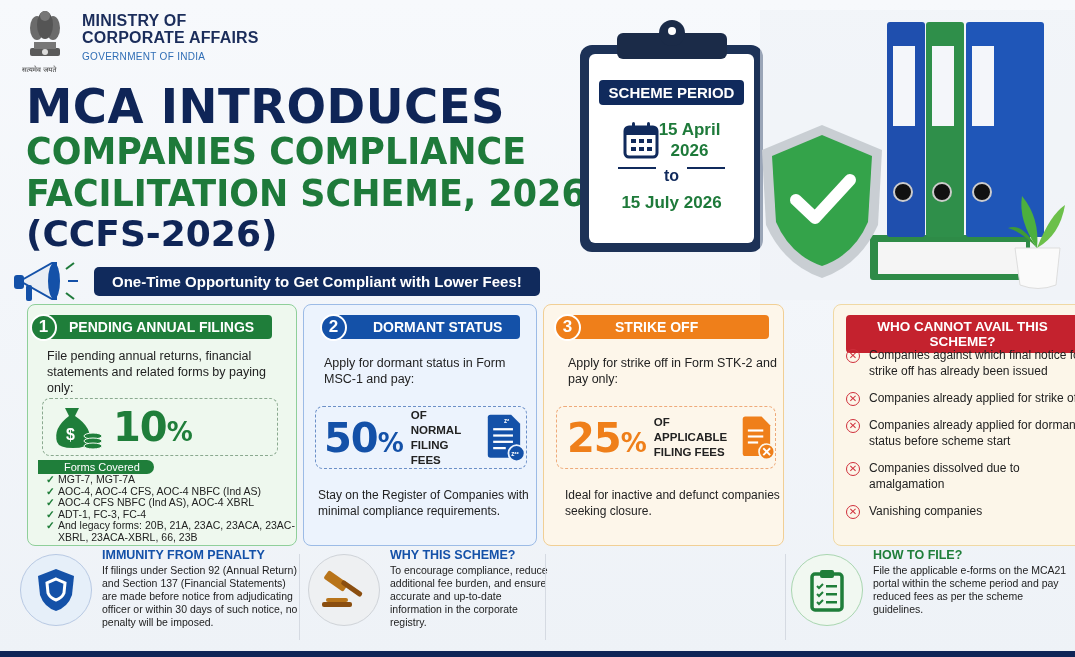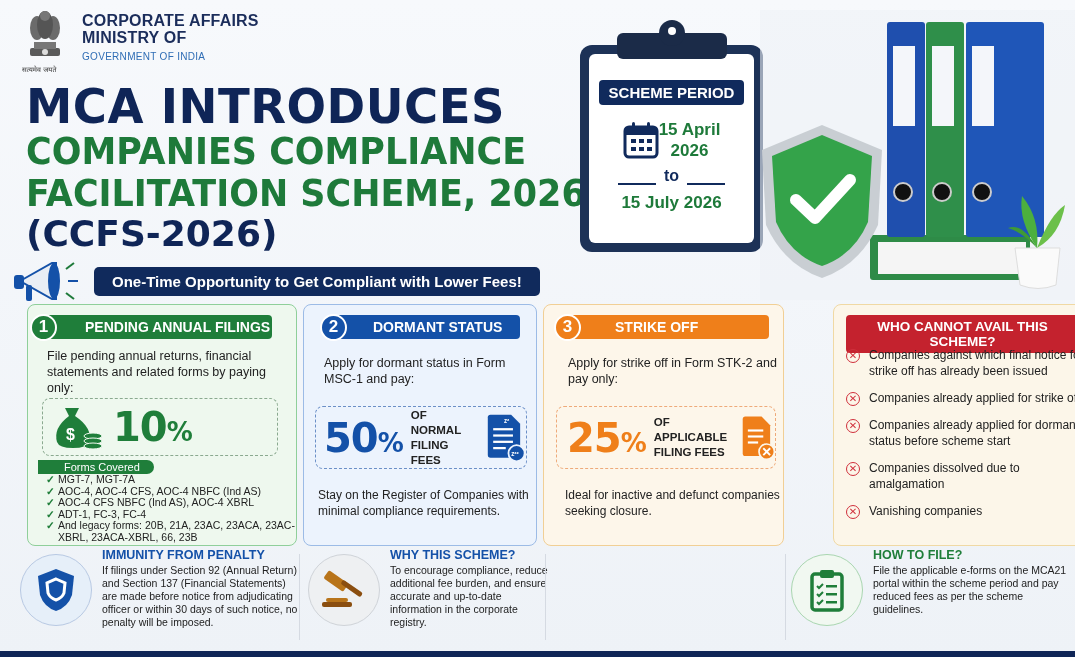--- a/index.html
+++ b/index.html
@@ -26,41 +26,41 @@
   .tagline-wrap { position: absolute; left: 12px; top: 255px; display: flex; align-items: center; }
   .megaphone { width: 76px; height: 52px; }
   .tagline { background: #102a5c; color: #fff; font-weight: 700; font-size: 15px; padding: 6px 18px; border-radius: 5px; margin-left: 6px; white-space: nowrap; }
 
   .clip { position: absolute; left: 580px; top: 45px; width: 183px; height: 207px; background: #1d3257; border-radius: 12px; padding: 9px; }
   .clip-inner { background: #fff; width: 100%; height: 100%; border-radius: 6px; display: flex; flex-direction: column; align-items: center; padding-top: 26px; }
   .clip-top { position: absolute; left: 37px; top: -26px; width: 110px; height: 40px; }
   .sp-label { background: #102a5c; color: #fff; font-weight: 700; font-size: 15px; padding: 4px 10px; border-radius: 4px; }
   .sp-row { display: flex; align-items: center; margin-top: 14px; }
   .sp-date1 { color: #1e7a3a; font-weight: 700; font-size: 17px; text-align: center; line-height: 21px; }
-  .sp-to { display: flex; align-items: flex-end; gap: 8px; margin-top: 6px; color: #102a5c; font-weight: 700; font-size: 16px; }
+  .sp-to { display: flex; align-items: flex-start; gap: 8px; margin-top: 6px; color: #102a5c; font-weight: 700; font-size: 16px; }
   .sp-to .ln { width: 38px; height: 2px; background: #102a5c; }
   .sp-date2 { color: #1e7a3a; font-weight: 700; font-size: 17px; margin-top: 8px; }
 
   .illus { position: absolute; left: 760px; top: 10px; width: 315px; height: 290px; }
 
   .card { position: absolute; top: 304px; height: 242px; border-radius: 8px; border: 1px solid; }
   .card.c1 { left: 27px; width: 270px; background: #eef8ee; border-color: #8fcf9a; }
   .card.c2 { left: 303px; width: 234px; background: #ecf3fd; border-color: #9cbbe6; }
   .card.c3 { left: 543px; width: 241px; background: #fdf6ea; border-color: #f1cf95; }
   .card.c4 { left: 833px; width: 256px; background: #fcf6e9; border-color: #f0d9a4; }
 
   .pill { position: absolute; top: 10px; height: 24px; border-radius: 4px; display: flex; align-items: center; color: #fff; font-weight: 700; font-size: 14px; }
   .pill .num { width: 27px; height: 27px; border-radius: 50%; color: #fff; font-weight: 700; font-size: 17px; display: flex; align-items: center; justify-content: center; border: 2px solid #fff; margin-left: -10px; position: relative; }
   .c1 .pill { left: 12px; width: 232px; background: #1f7e3a; }
   .c1 .pill .num { background: #1f7e3a; }
   .c2 .pill { left: 26px; width: 190px; background: #1451a8; }
   .c2 .pill .num { background: #1451a8; }
   .c3 .pill { left: 20px; width: 205px; background: #ef7f1a; }
   .c3 .pill .num { background: #ef7f1a; }
-  .pill .txt { margin-left: 28px; }
+  .pill .txt { margin-left: 12px; }
 
   .desc { position: absolute; font-size: 12.5px; line-height: 16px; color: #222; }
   .c1 .desc { left: 19px; top: 43px; width: 230px; }
   .c2 .desc { left: 20px; top: 50px; width: 200px; }
   .c3 .desc { left: 24px; top: 50px; width: 210px; }
 
   .fee { position: absolute; border: 1.5px dashed; border-radius: 8px; display: flex; align-items: center; }
   .c1 .fee { left: 14px; top: 93px; width: 236px; height: 58px; border-color: #8aa98f; }
   .c2 .fee { left: 11px; top: 101px; width: 212px; height: 63px; border-color: #6b8fc7; }
   .c3 .fee { left: 12px; top: 101px; width: 220px; height: 63px; border-color: #eeaa7a; }
@@ -117,22 +117,22 @@
       <rect x="12" y="34" width="22" height="7" fill="#777"></rect>
       <circle cx="23" cy="44" r="3" fill="#ddd"></circle>
       <ellipse cx="15" cy="20" rx="7" ry="12" fill="#6b6b6b"></ellipse>
       <ellipse cx="31" cy="20" rx="7" ry="12" fill="#6b6b6b"></ellipse>
       <ellipse cx="23" cy="17" rx="8" ry="14" fill="#555"></ellipse>
       <circle cx="23" cy="8" r="5" fill="#777"></circle>
     </svg>
     <div class="motto">सत्यमेव जयते</div>
   </div>
   <div class="ministry">
+    <div class="l1">MINISTRY OF</div>
     <div class="l1">CORPORATE AFFAIRS</div>
-    <div class="l1">MINISTRY OF</div>
     <div class="l2">GOVERNMENT OF INDIA</div>
   </div>
 </div>
 
 <div class="title">
   <div class="t1">MCA INTRODUCES</div>
   <div class="t2">COMPANIES COMPLIANCE</div>
   <div class="t2">FACILITATION SCHEME, 2026</div>
   <div class="t3">(CCFS-2026)</div>
 </div>

